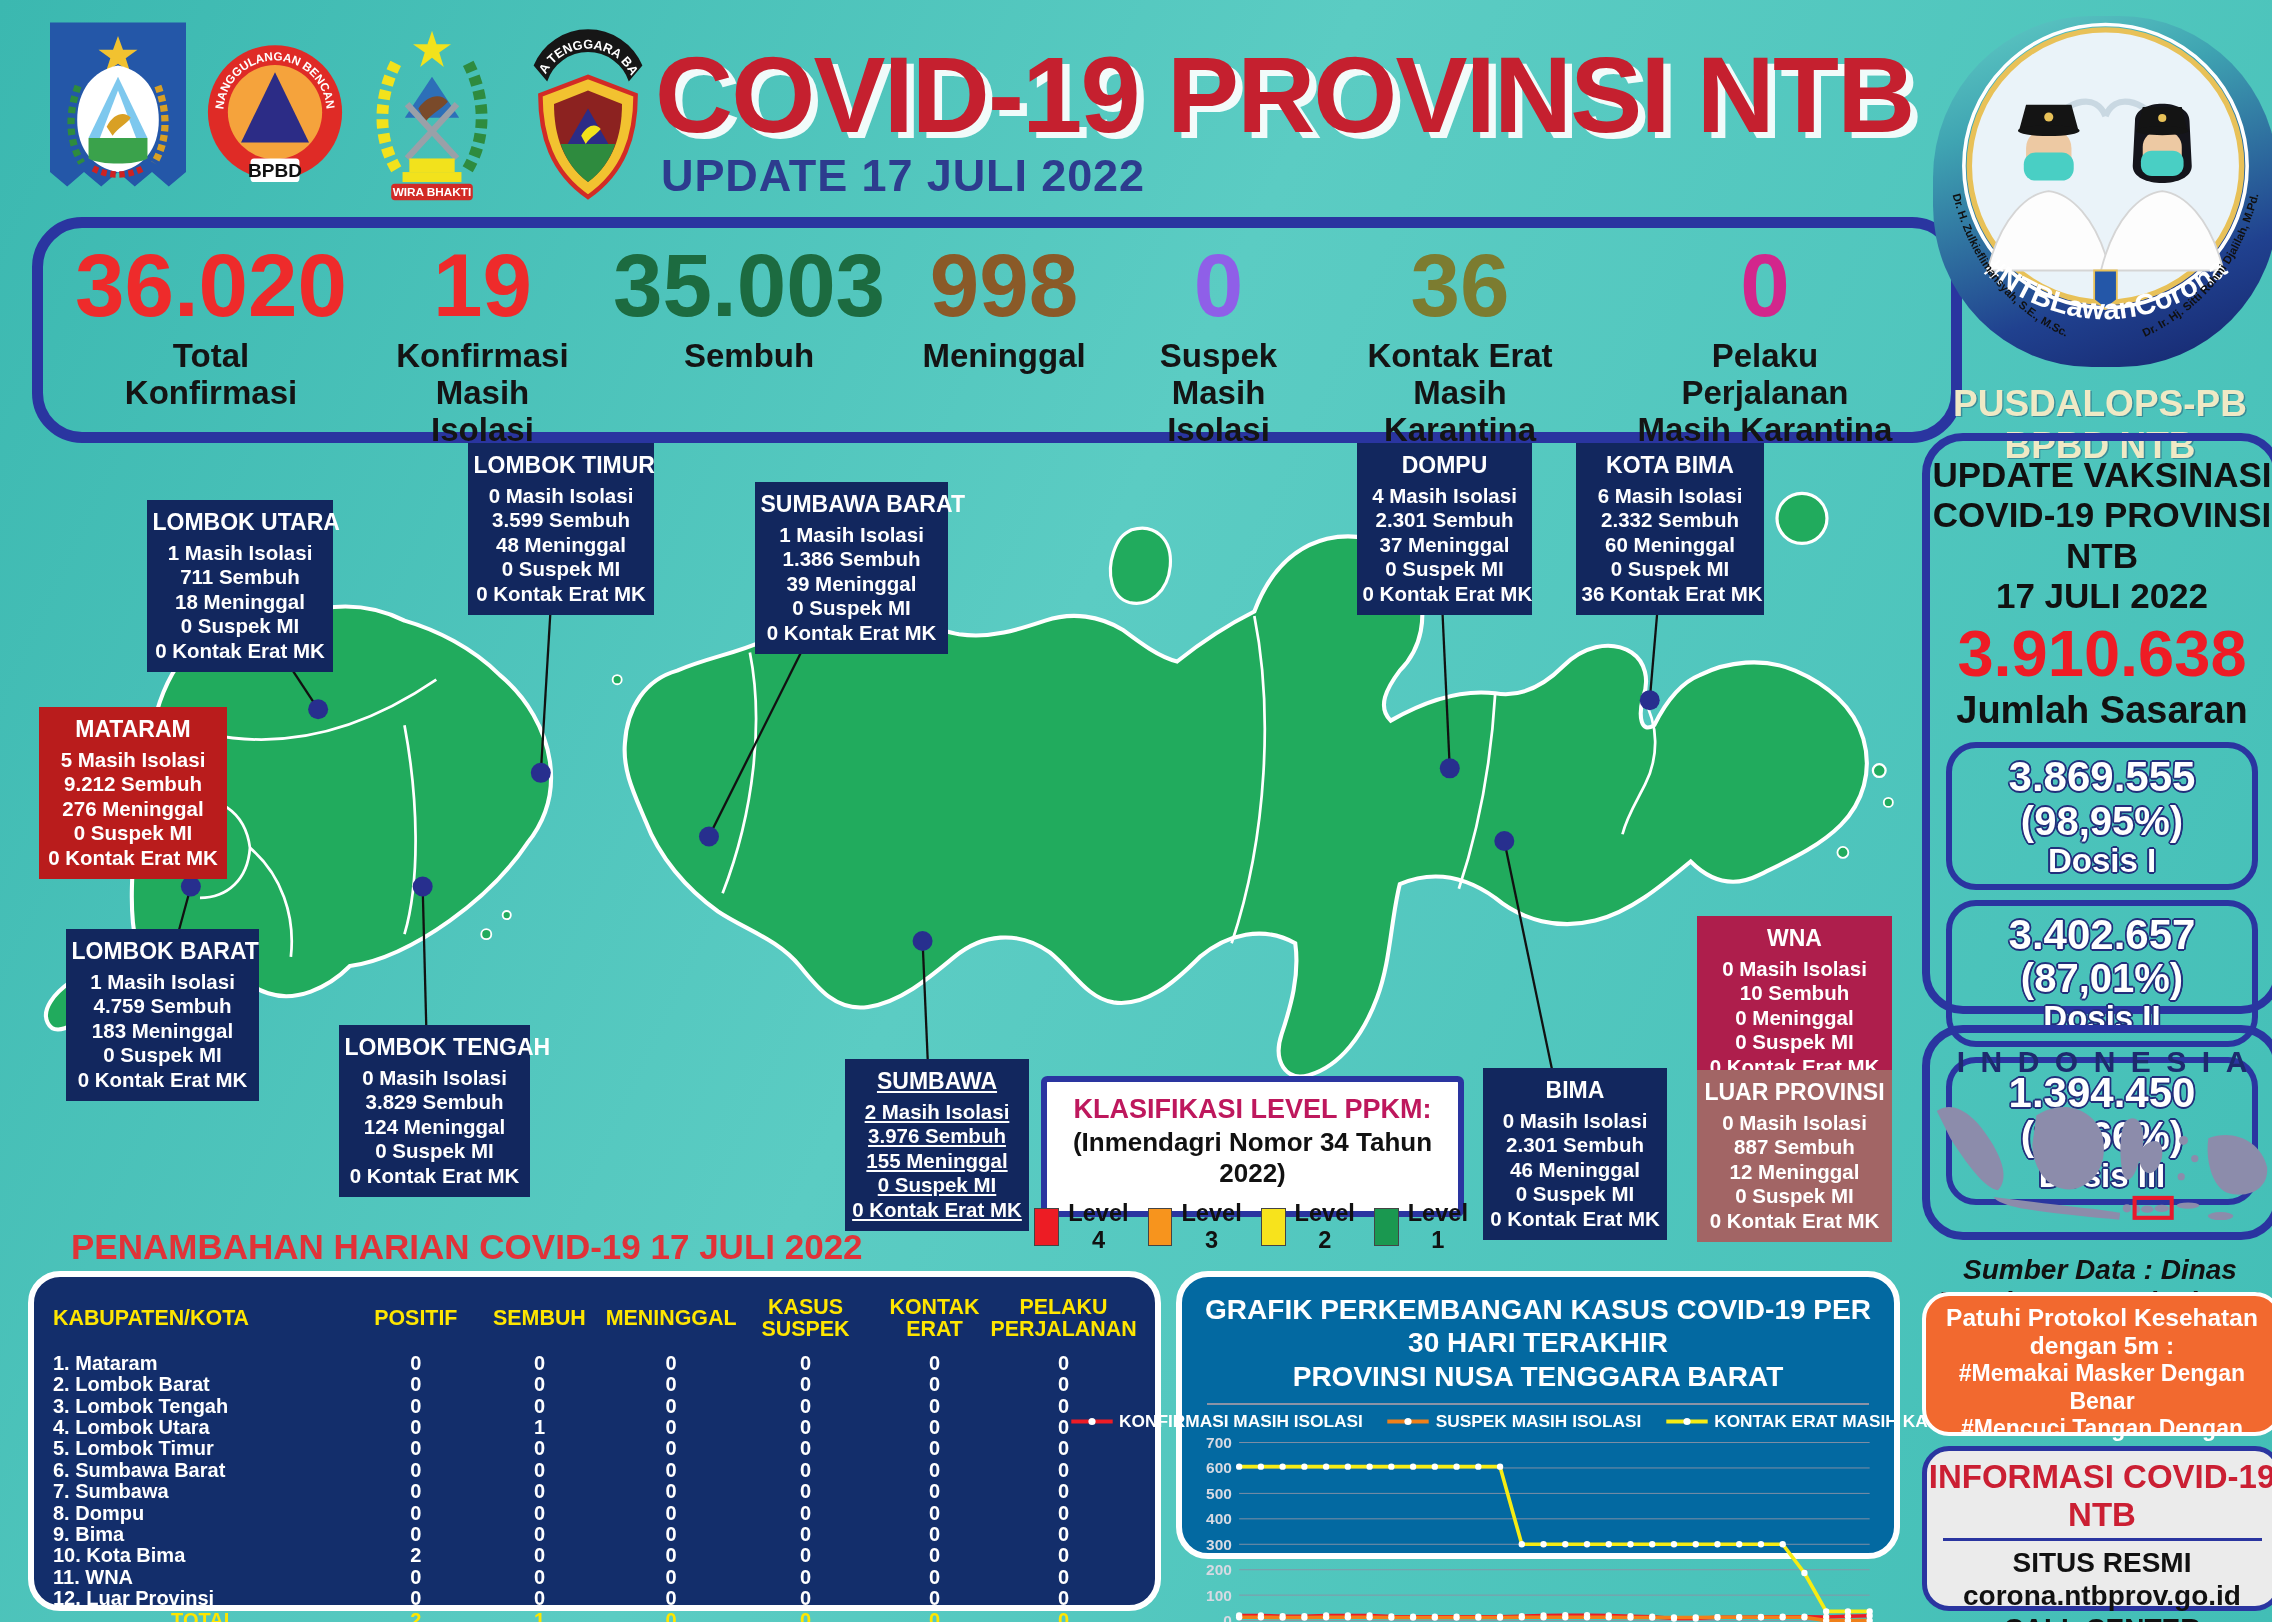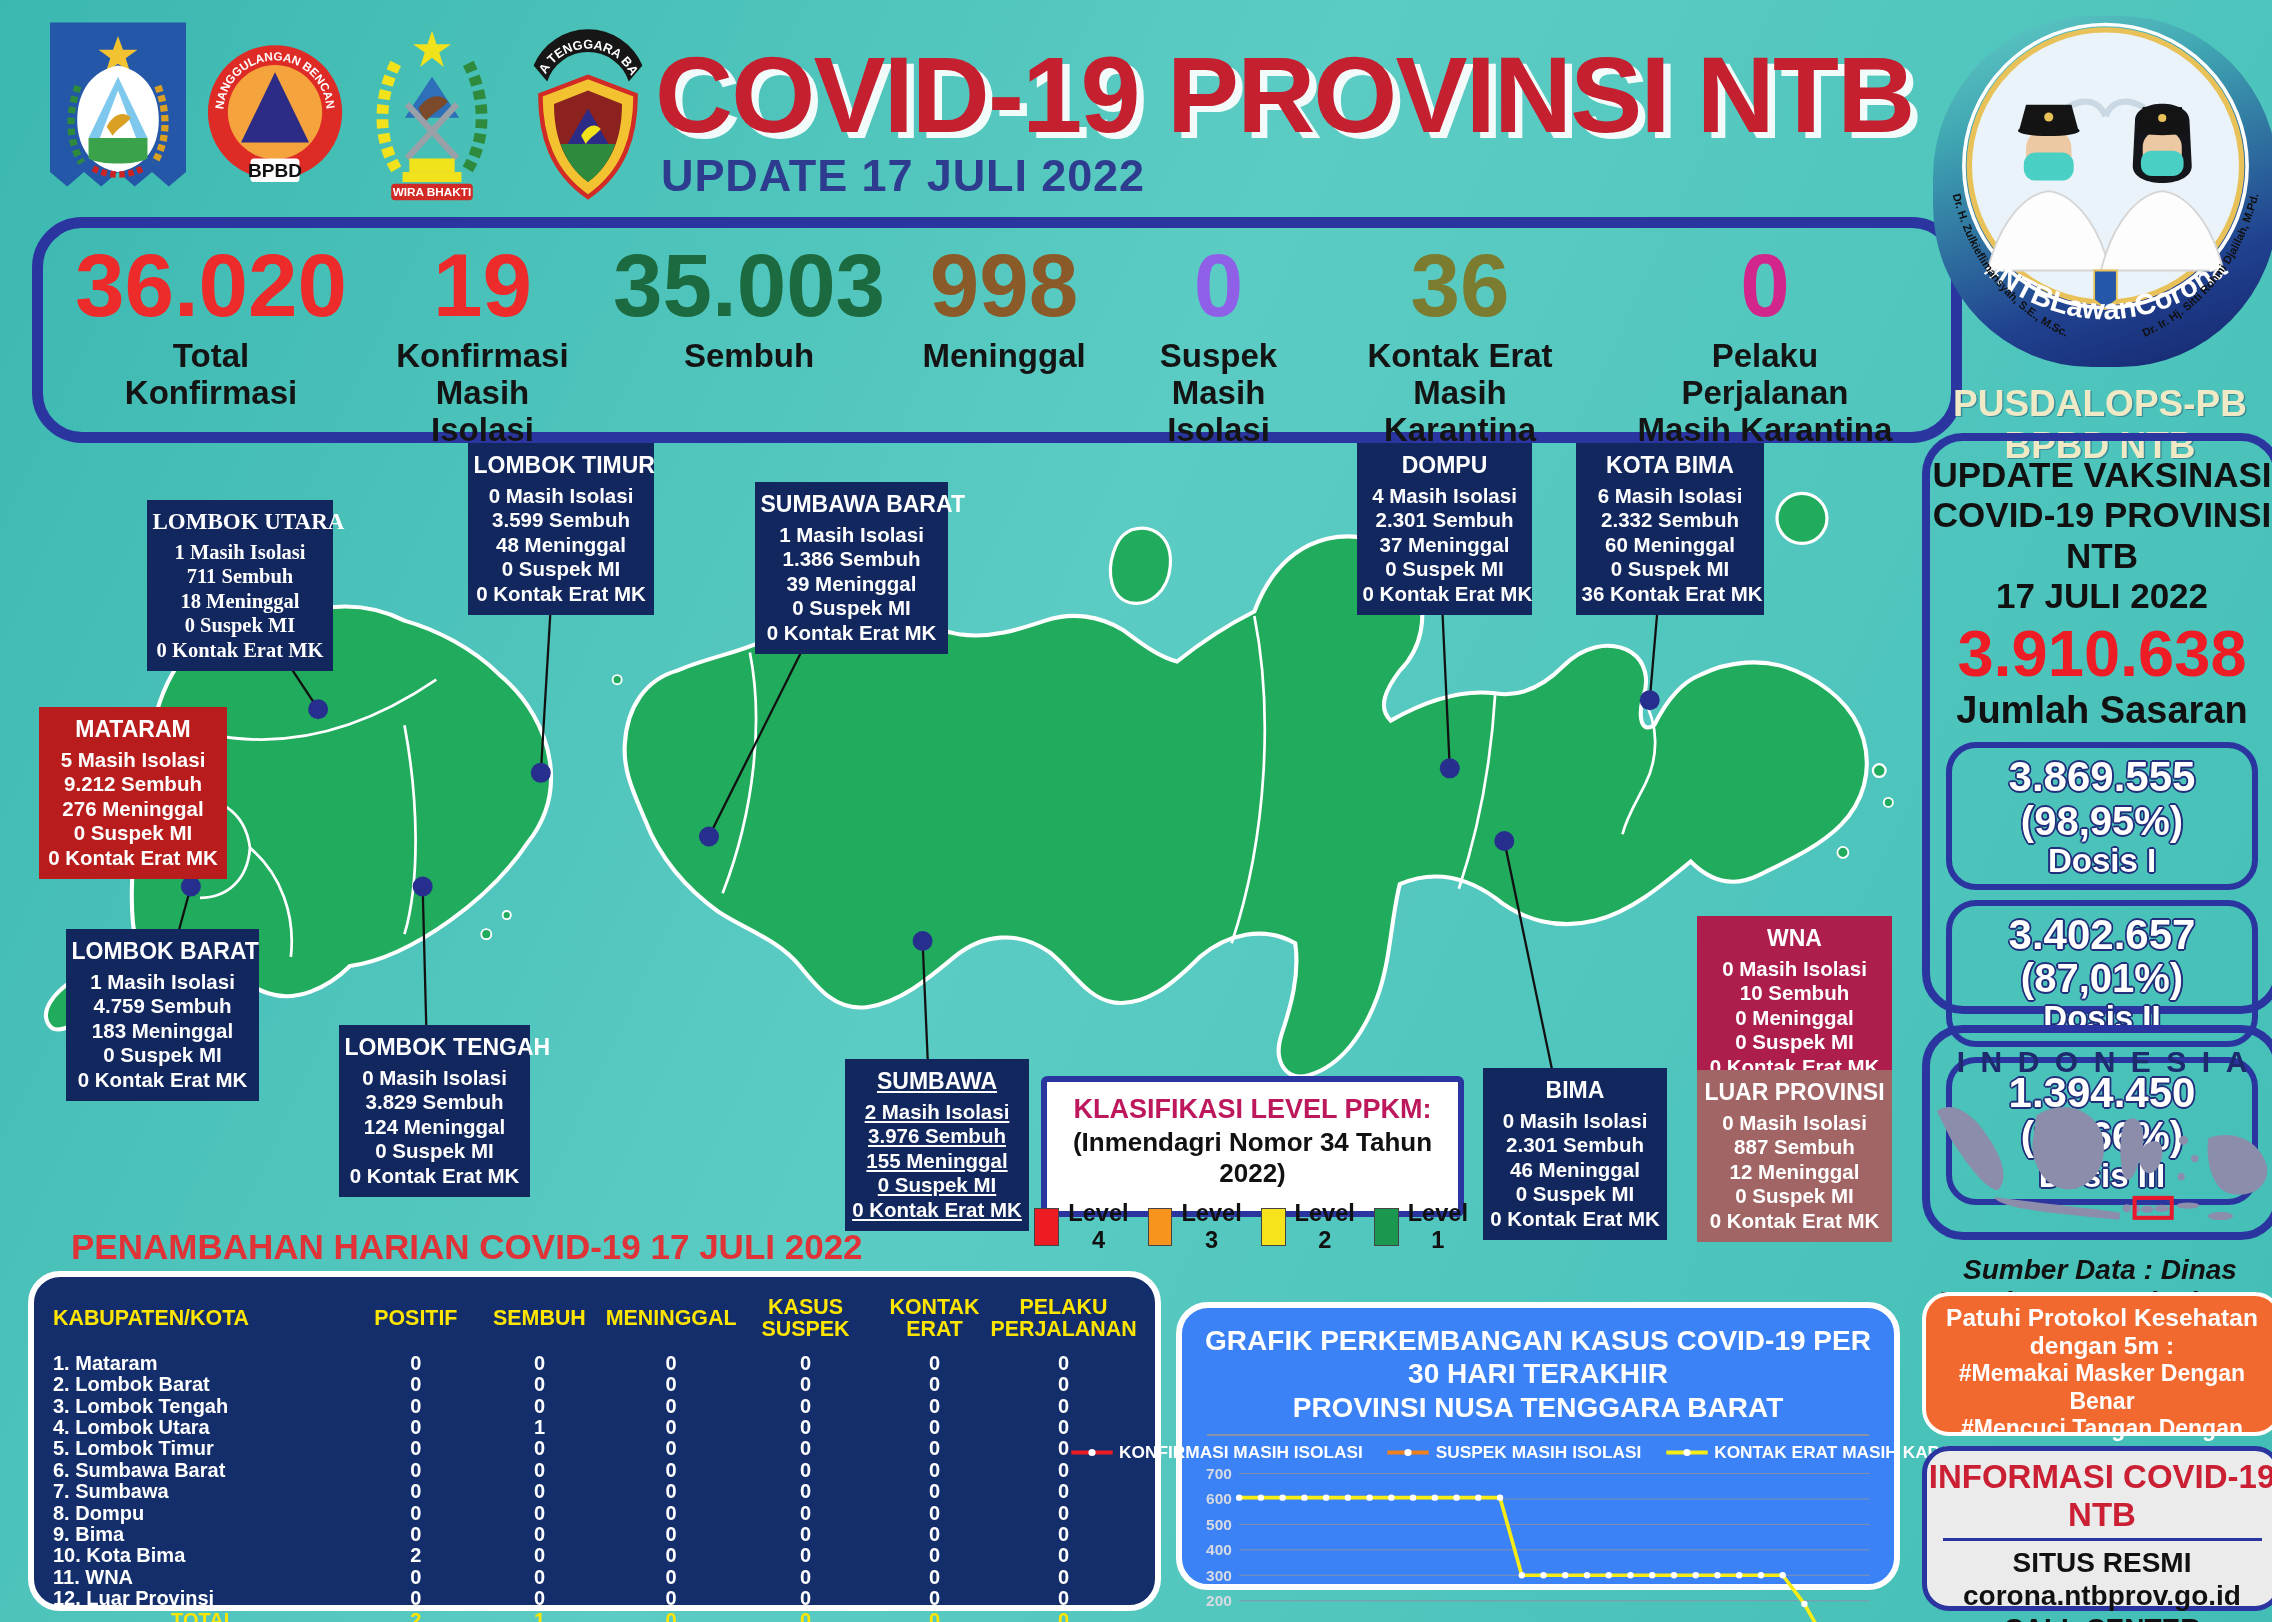--- a/index.html
+++ b/index.html
@@ -56,22 +56,22 @@
   #daily-table{display:block;}
   .trow{display:grid;grid-template-columns:28% 11.5% 11.5% 13% 12% 12% 12%;align-items:center;}
   .trow .c{font-size:20px;font-weight:700;color:#fff;text-align:center;line-height:1.05;height:21.4px;display:flex;align-items:center;justify-content:center;}
   .trow .c.name{justify-content:flex-start;text-align:left;}
   .trow.thead .c{color:#ffe600;font-weight:900;font-size:21.4px;white-space:pre-line;height:auto;padding-bottom:11.8px;}
   .trow.ttotal .c{color:#ffe600;font-weight:900;}
   .trow.ttotal .c.name{justify-content:center;}
   
   #chart-panel{
     left:1176px;top:1271px;width:724px;height:288px;
-    background:#3b82f6;border:6.4px solid #fff;border-radius:32px;
-    box-sizing:border-box;padding:15.5px 13.6px 4.5px 13.6px;margin-top:31px;
+    background:#0369a1;border:6.4px solid #fff;border-radius:32px;
+    box-sizing:border-box;padding:15.5px 13.6px 4.5px 13.6px;
   }
   #chart-title{font-size:28px;font-weight:900;color:#fff;text-align:center;line-height:1.2;}
   #chart-divider{height:1.8px;background:#8b93a6;margin:10px 11px 6.4px 11px;}
   #chart-legend{display:flex;justify-content:center;gap:24.5px;align-items:center;margin-bottom:2.7px;}
   .leg-item{display:flex;align-items:center;gap:6.4px;}
   .leg-item span{font-size:17.3px;font-weight:800;color:#fff;white-space:nowrap;}
   
   #badge{
     left:1933px;top:16.4px;width:345px;height:351px;border-radius:46%;
     background:linear-gradient(160deg,#63cfc6 0%,#3fa4b2 28%,#20418f 72%,#15246b 100%);
@@ -702,21 +702,21 @@
 
 <div class="abs" id="info-panel">
   <div id="info-heading">INFORMASI COVID-19 NTB</div>
   <div id="info-rule"></div>
   <div class="info-line">SITUS RESMI</div>
   <div class="info-line">corona.ntbprov.go.id</div>
   <div class="info-line">CALL CENTER</div>
 
 </div>
 
-<div class="callout" style="left: 147px; top: 500px; width: 175px; background: rgb(18, 39, 94); font-family: Liberation Serif, serif;">
+<div class="callout" style="left: 147px; top: 500px; width: 175px; background: rgb(18, 39, 94);">
     <div class="co-title">LOMBOK UTARA</div>
     <div class="co-line">1 Masih Isolasi</div>
     <div class="co-line">711 Sembuh</div>
     <div class="co-line">18 Meninggal</div>
     <div class="co-line">0 Suspek MI</div>
     <div class="co-line">0 Kontak Erat MK</div>
   </div>
 <div class="callout" style="left: 468px; top: 443px; width: 175px; background: rgb(18, 39, 94);">
     <div class="co-title">LOMBOK TIMUR</div>
     <div class="co-line">0 Masih Isolasi</div>

